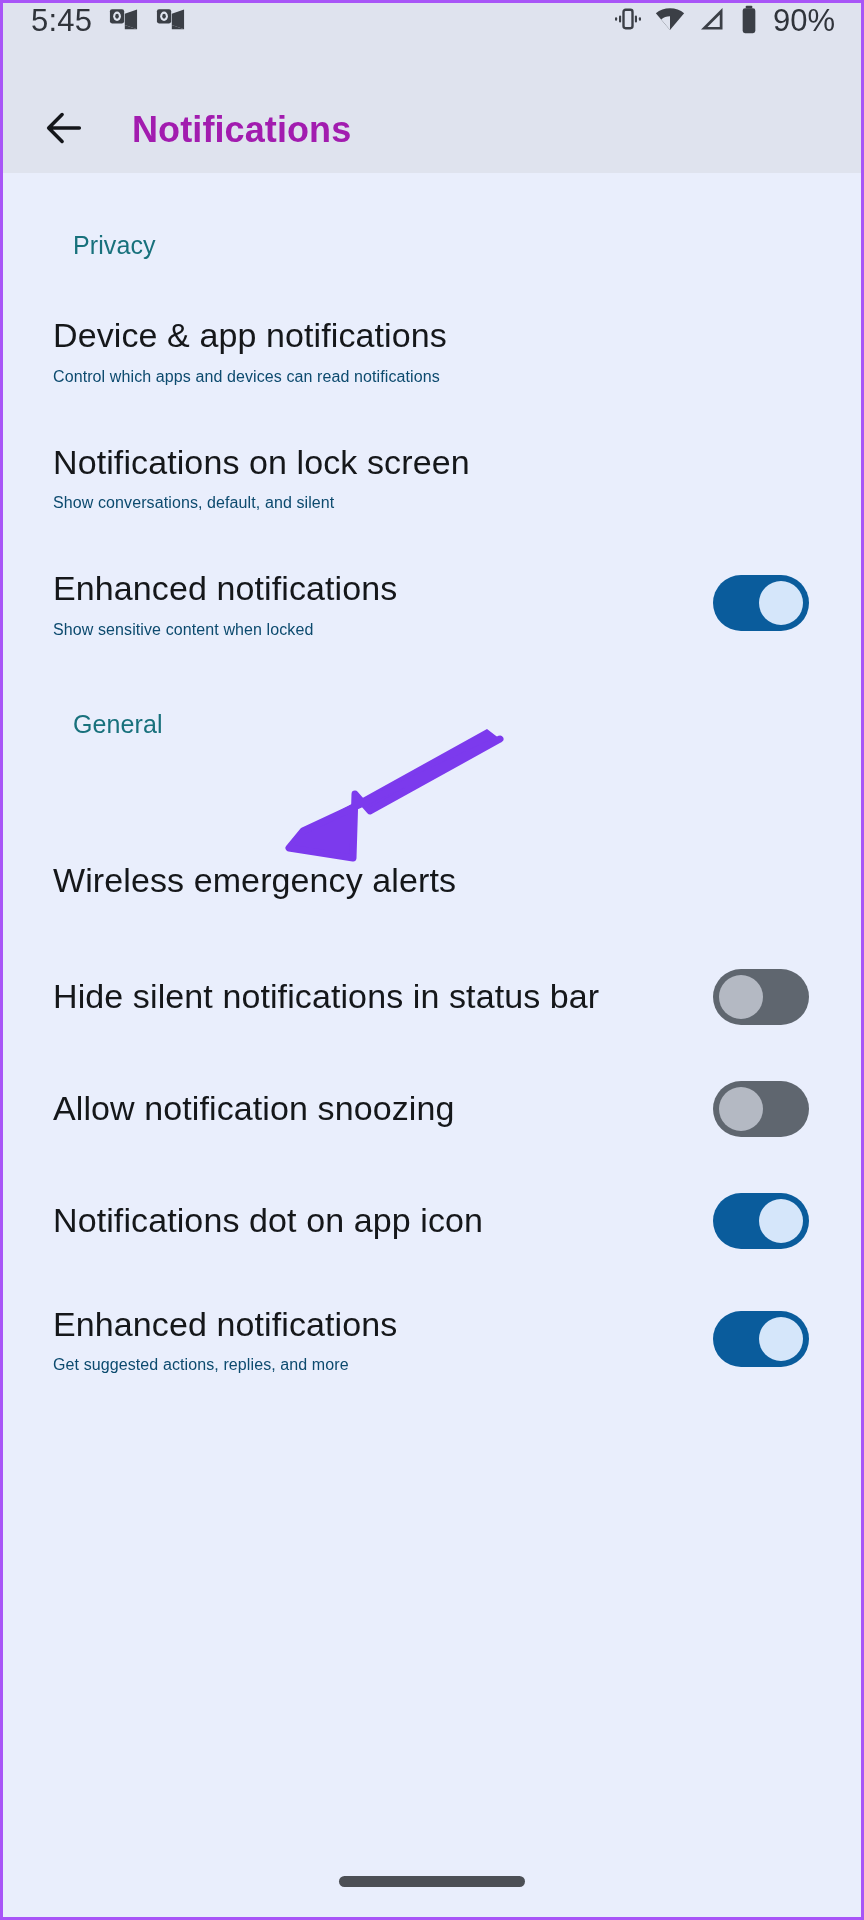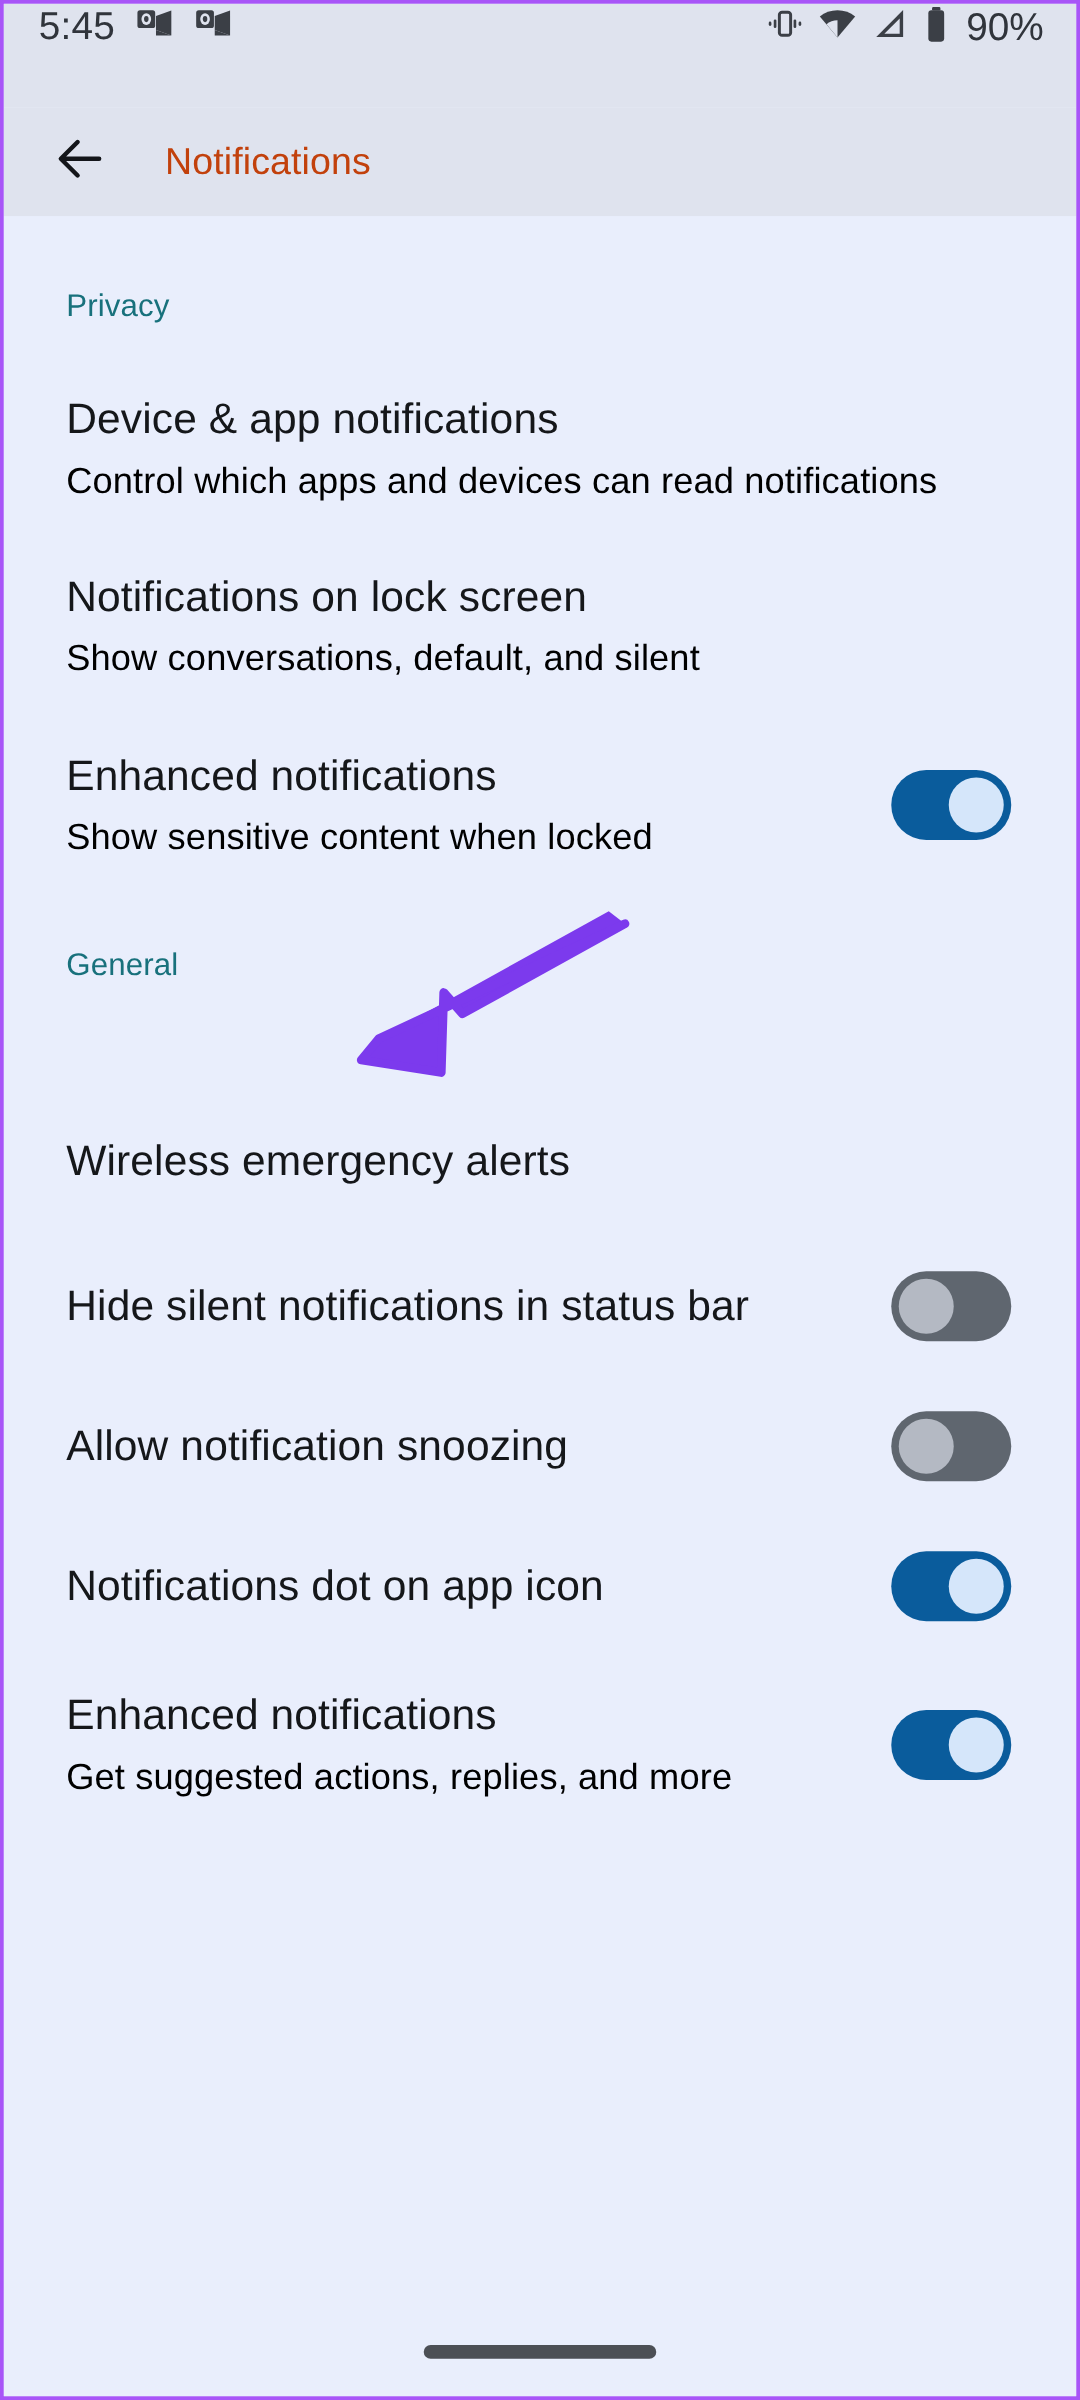--- a/index.html
+++ b/index.html
@@ -68,40 +68,41 @@
   .back-btn {
     width: 62px;
     height: 62px;
     display: flex;
     align-items: center;
     justify-content: center;
     flex: 0 0 auto;
     cursor: pointer;
   }
   .app-title {
-    font-size: 30px;
-    color: #c2410c;
+    font-size: 36px;
+    color: #a21caf;
     margin-left: 37px;
     letter-spacing: 0.1px;
+    font-weight: bold;
   }
 
   
   .content {
     position: relative;
     background: #e9eefc;
     height: calc(1920px - 83px - 87px - 6px);
     box-sizing: border-box;
     padding: 0 0 0 0;
     overflow: hidden;
   }
 
   .section-header {
     color: #18717c;
     font-size: 25px;
-    padding: 58px 0 0 50px;
+    padding: 58px 0 0 70px;
     letter-spacing: 0.1px;
   }
   .section-header.general { padding-top: 70px; }
 
   .row {
     display: flex;
     align-items: center;
     padding: 0 52px 0 50px;
     box-sizing: border-box;
     min-height: 60px;
@@ -109,22 +110,22 @@
   }
   .row-text { flex: 1 1 auto; padding-right: 18px; }
 
   .row-title {
     font-size: 34px;
     color: #15171a;
     line-height: 1.28;
     letter-spacing: 0.1px;
   }
   .row-sub {
-    font-size: 29px;
-    color: #000000;
+    font-size: 16px;
+    color: #0c4a6e;
     margin-top: 9px;
     line-height: 1.25;
     letter-spacing: 0.1px;
   }
 
   .sp-1 { height: 54px; }
   .sp-2 { height: 56px; }
   .sp-3 { height: 52px; }
 
   

